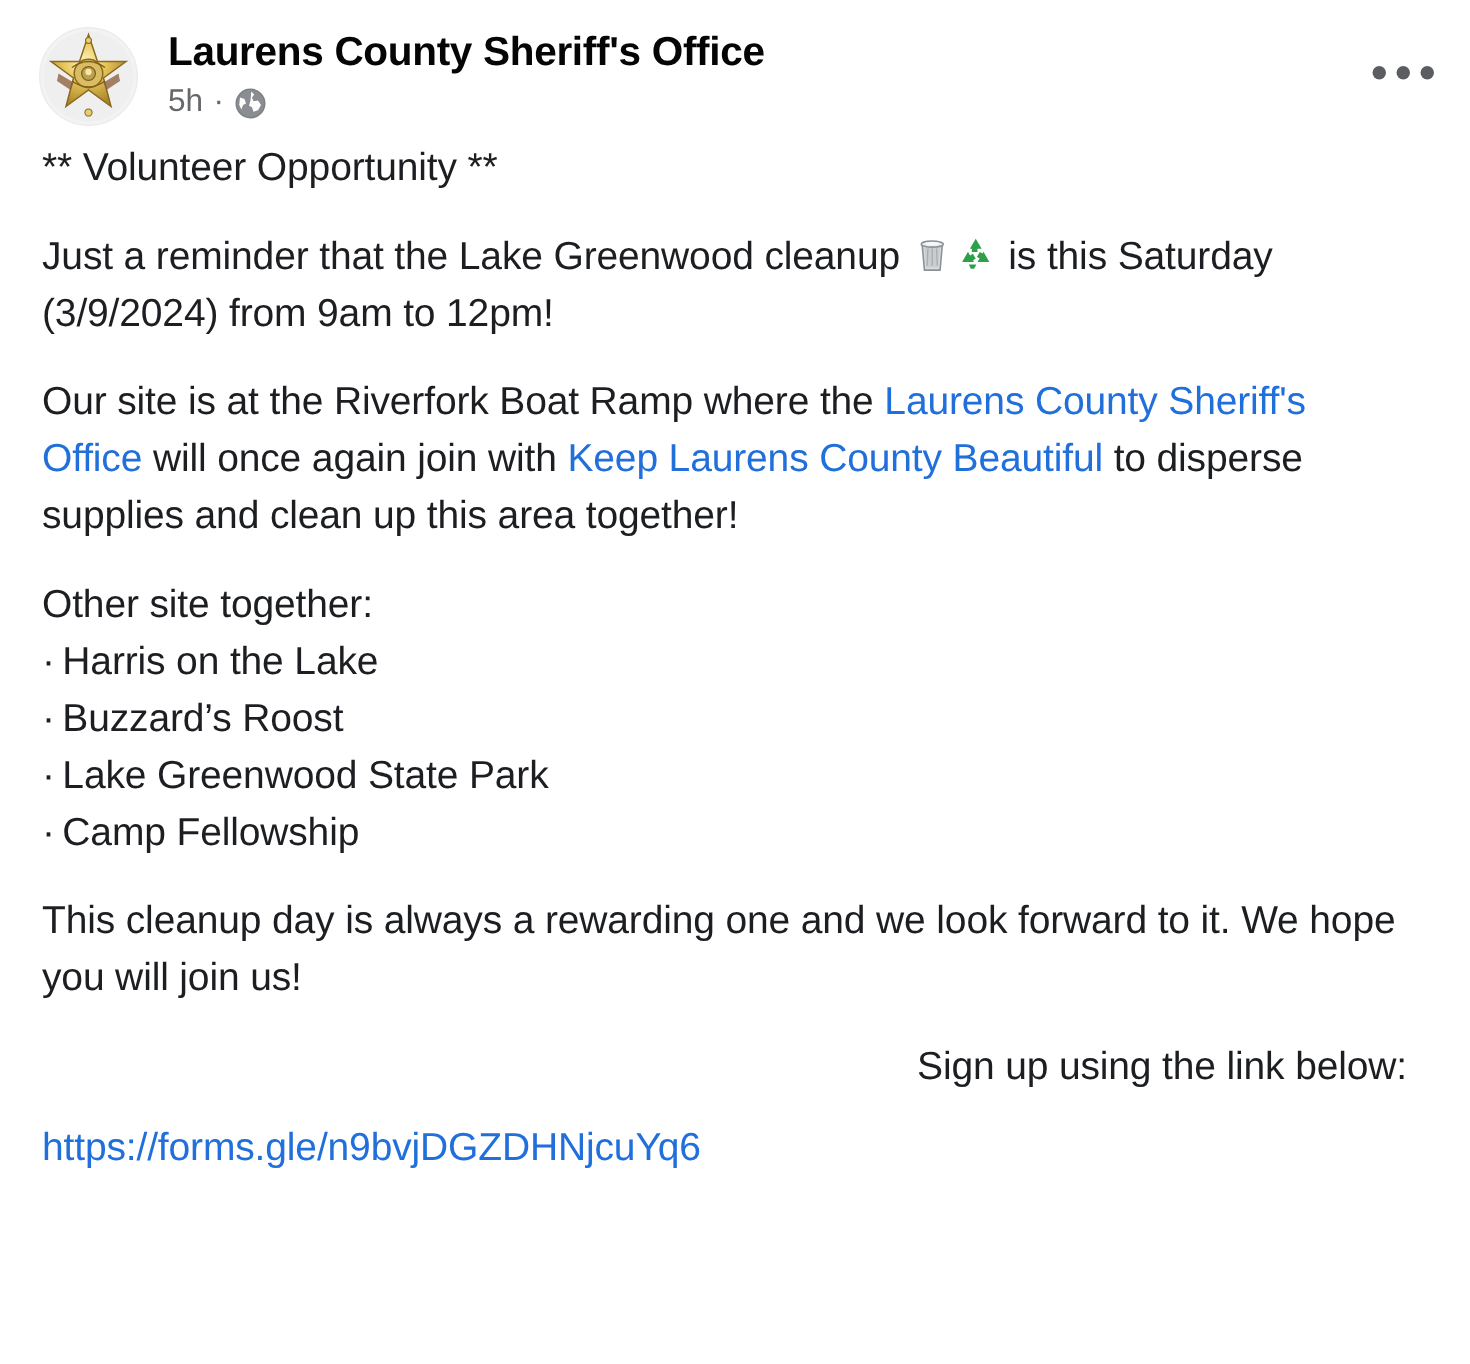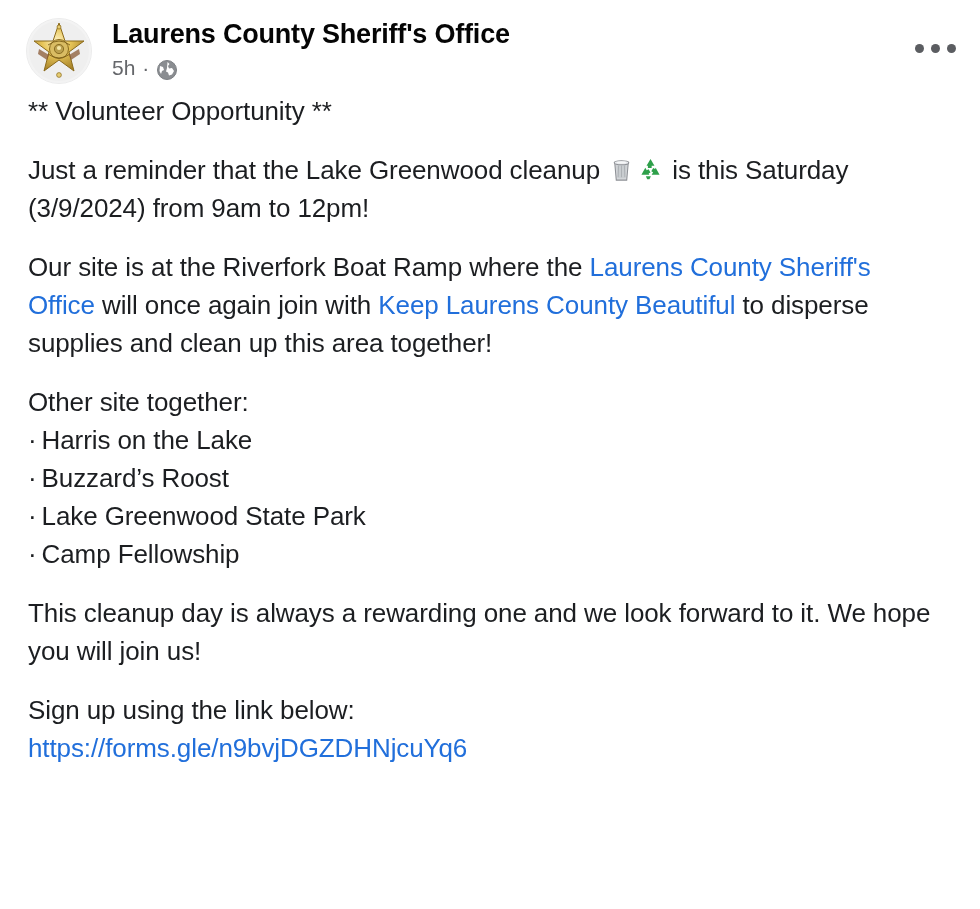--- a/index.html
+++ b/index.html
@@ -60,21 +60,21 @@
     font-size: 27px;
     line-height: 32px;
     font-weight: bold;
     color: #050505;
     letter-spacing: -0.2px;
     white-space: nowrap;
   }
 
   .meta-row {
     display: flex;
-    align-items: flex-end;
+    align-items: center;
     margin-top: 6px;
     color: #65676b;
     font-size: 21px;
     line-height: 24px;
   }
   .meta-sep { margin: 0 7px; }
   .globe-icon {
     display: inline-block;
     width: 22px;
     height: 22px;
@@ -109,21 +109,21 @@
     font-size: 26px;
     line-height: 38px;
     color: #1c1e21;
     letter-spacing: -0.1px;
   }
 
   .para {
     margin: 0 0 21px 0;
     max-width: 915px;
   }
-  .para.tight { margin-bottom: 0; }
+  .para.tight { margin-bottom: 16px; text-align: right; }
 
   .locations-block { margin: 0 0 21px 0; }
   .loc-line {
     margin: 0;
     white-space: nowrap;
   }
   .bullet-dot { margin-right: 5px; }
 
   a.link, .link {
     color: #216FDB;

